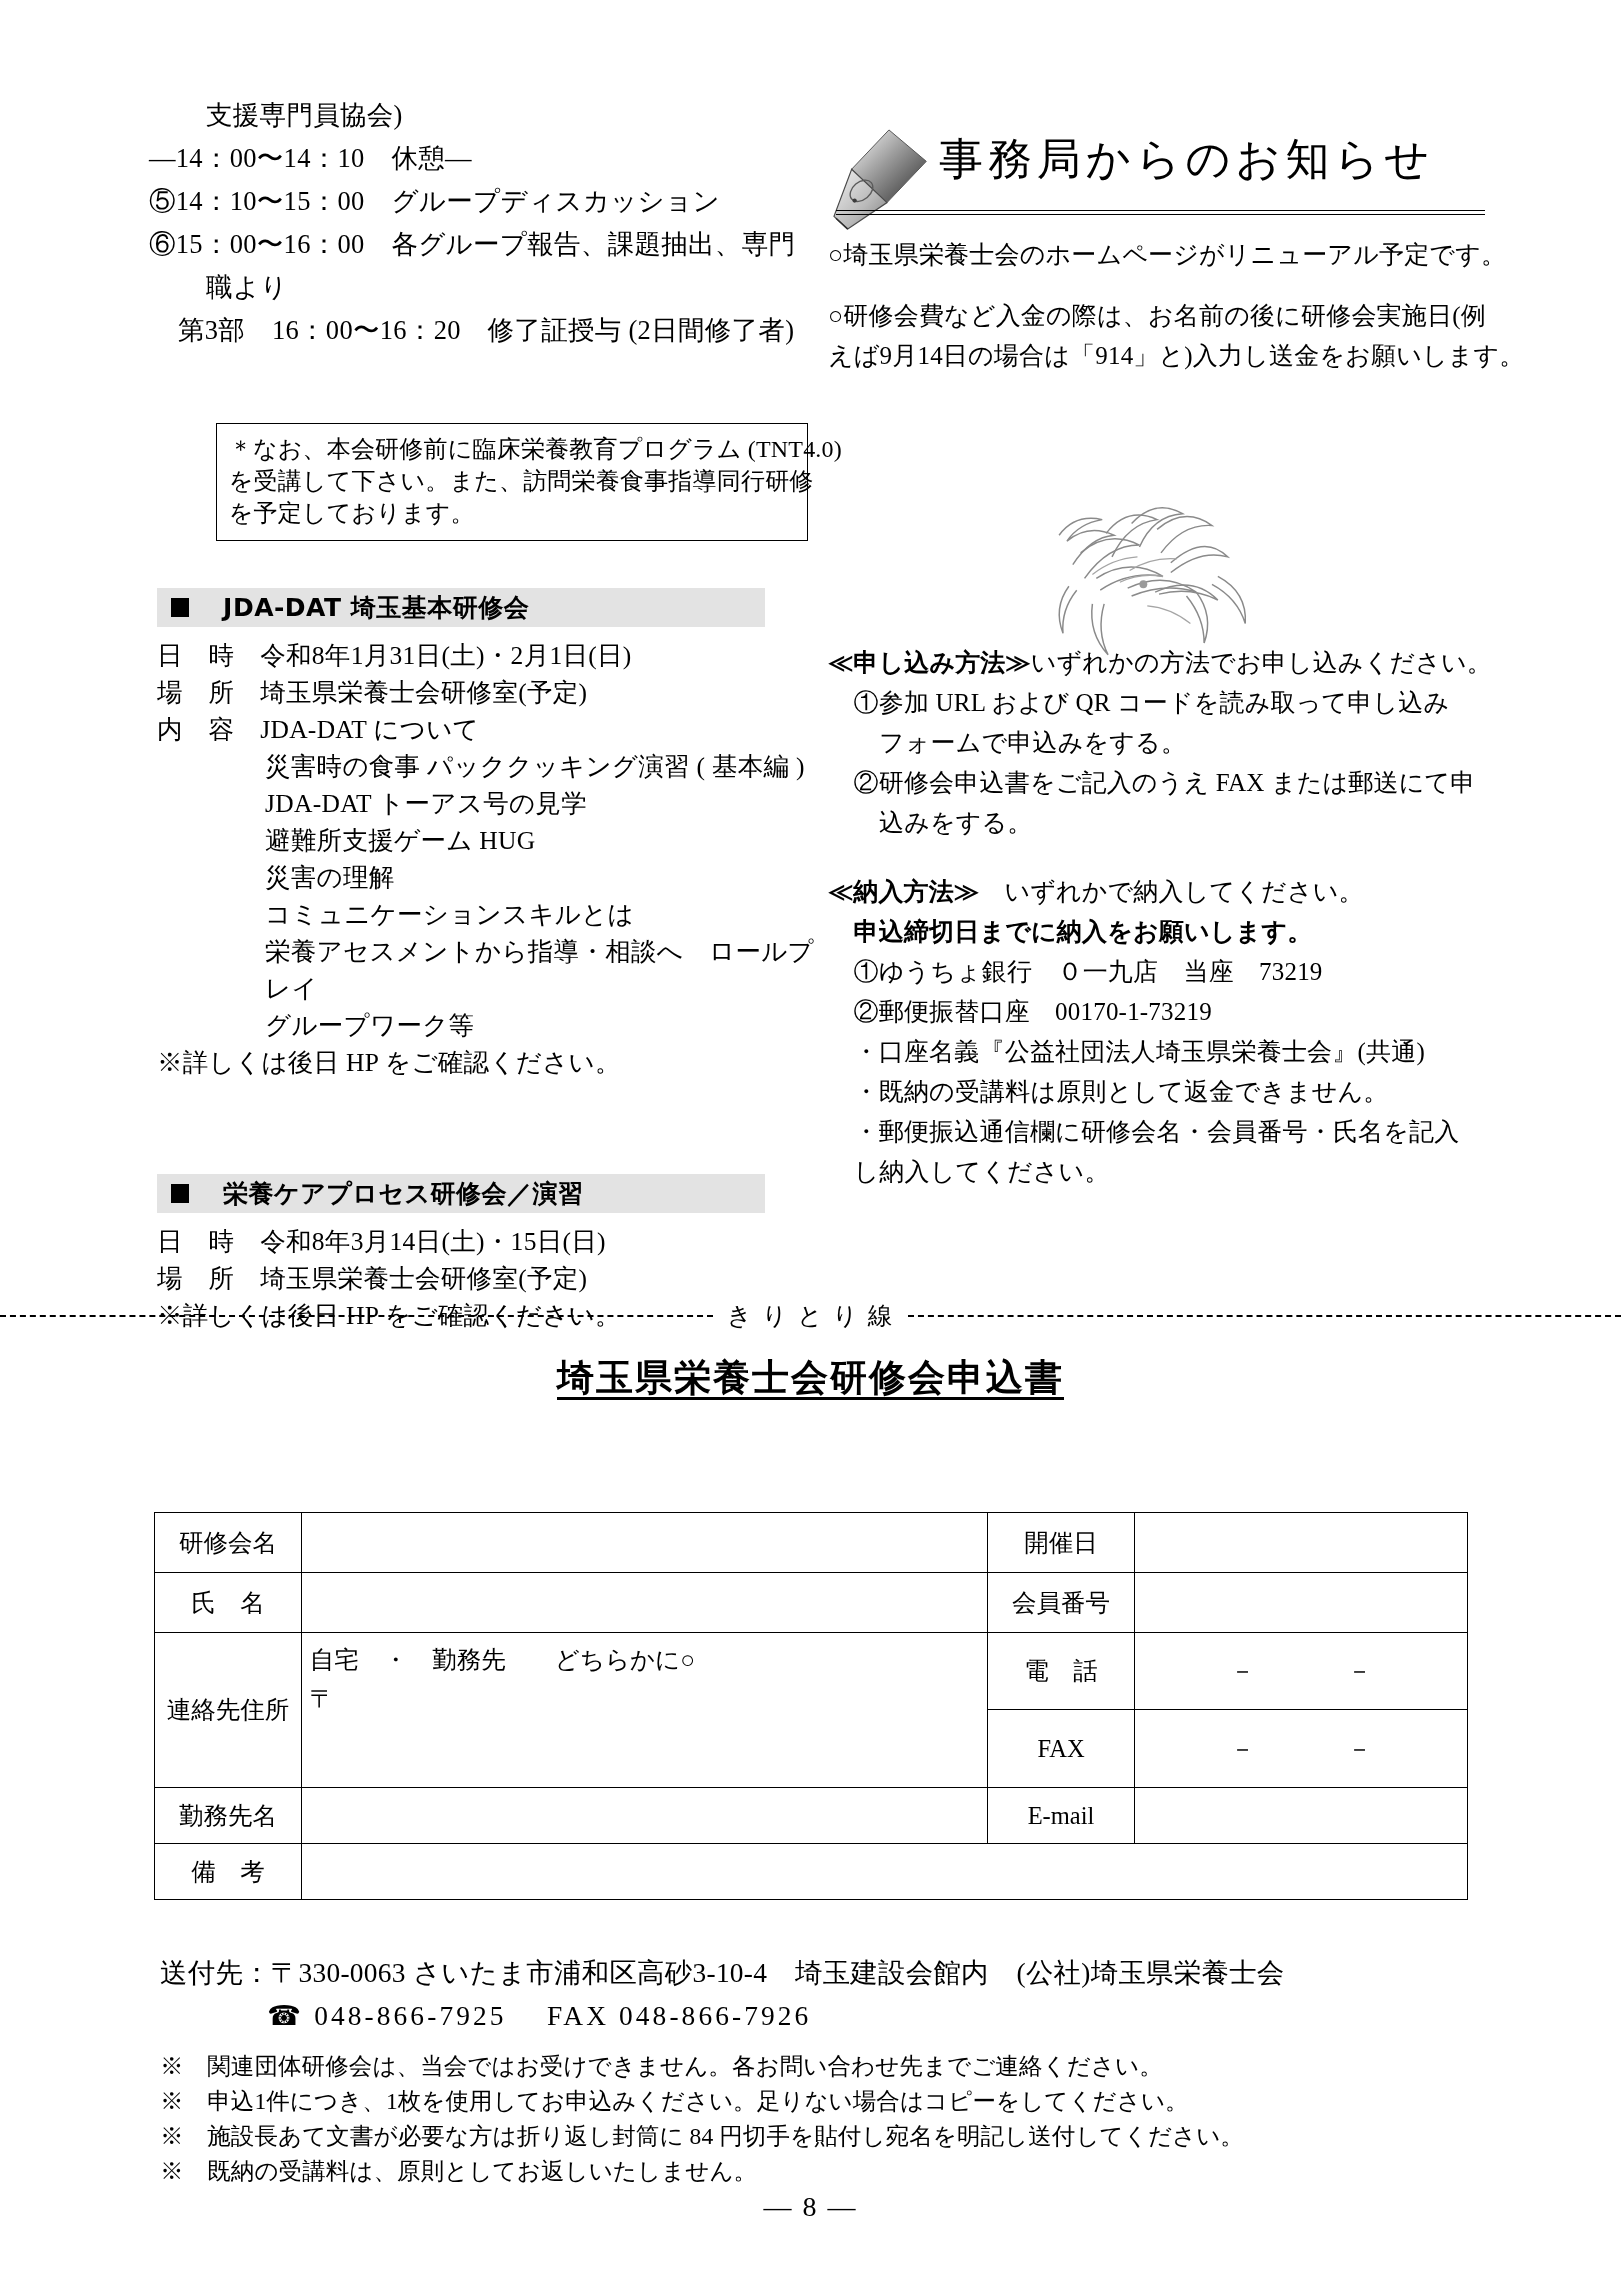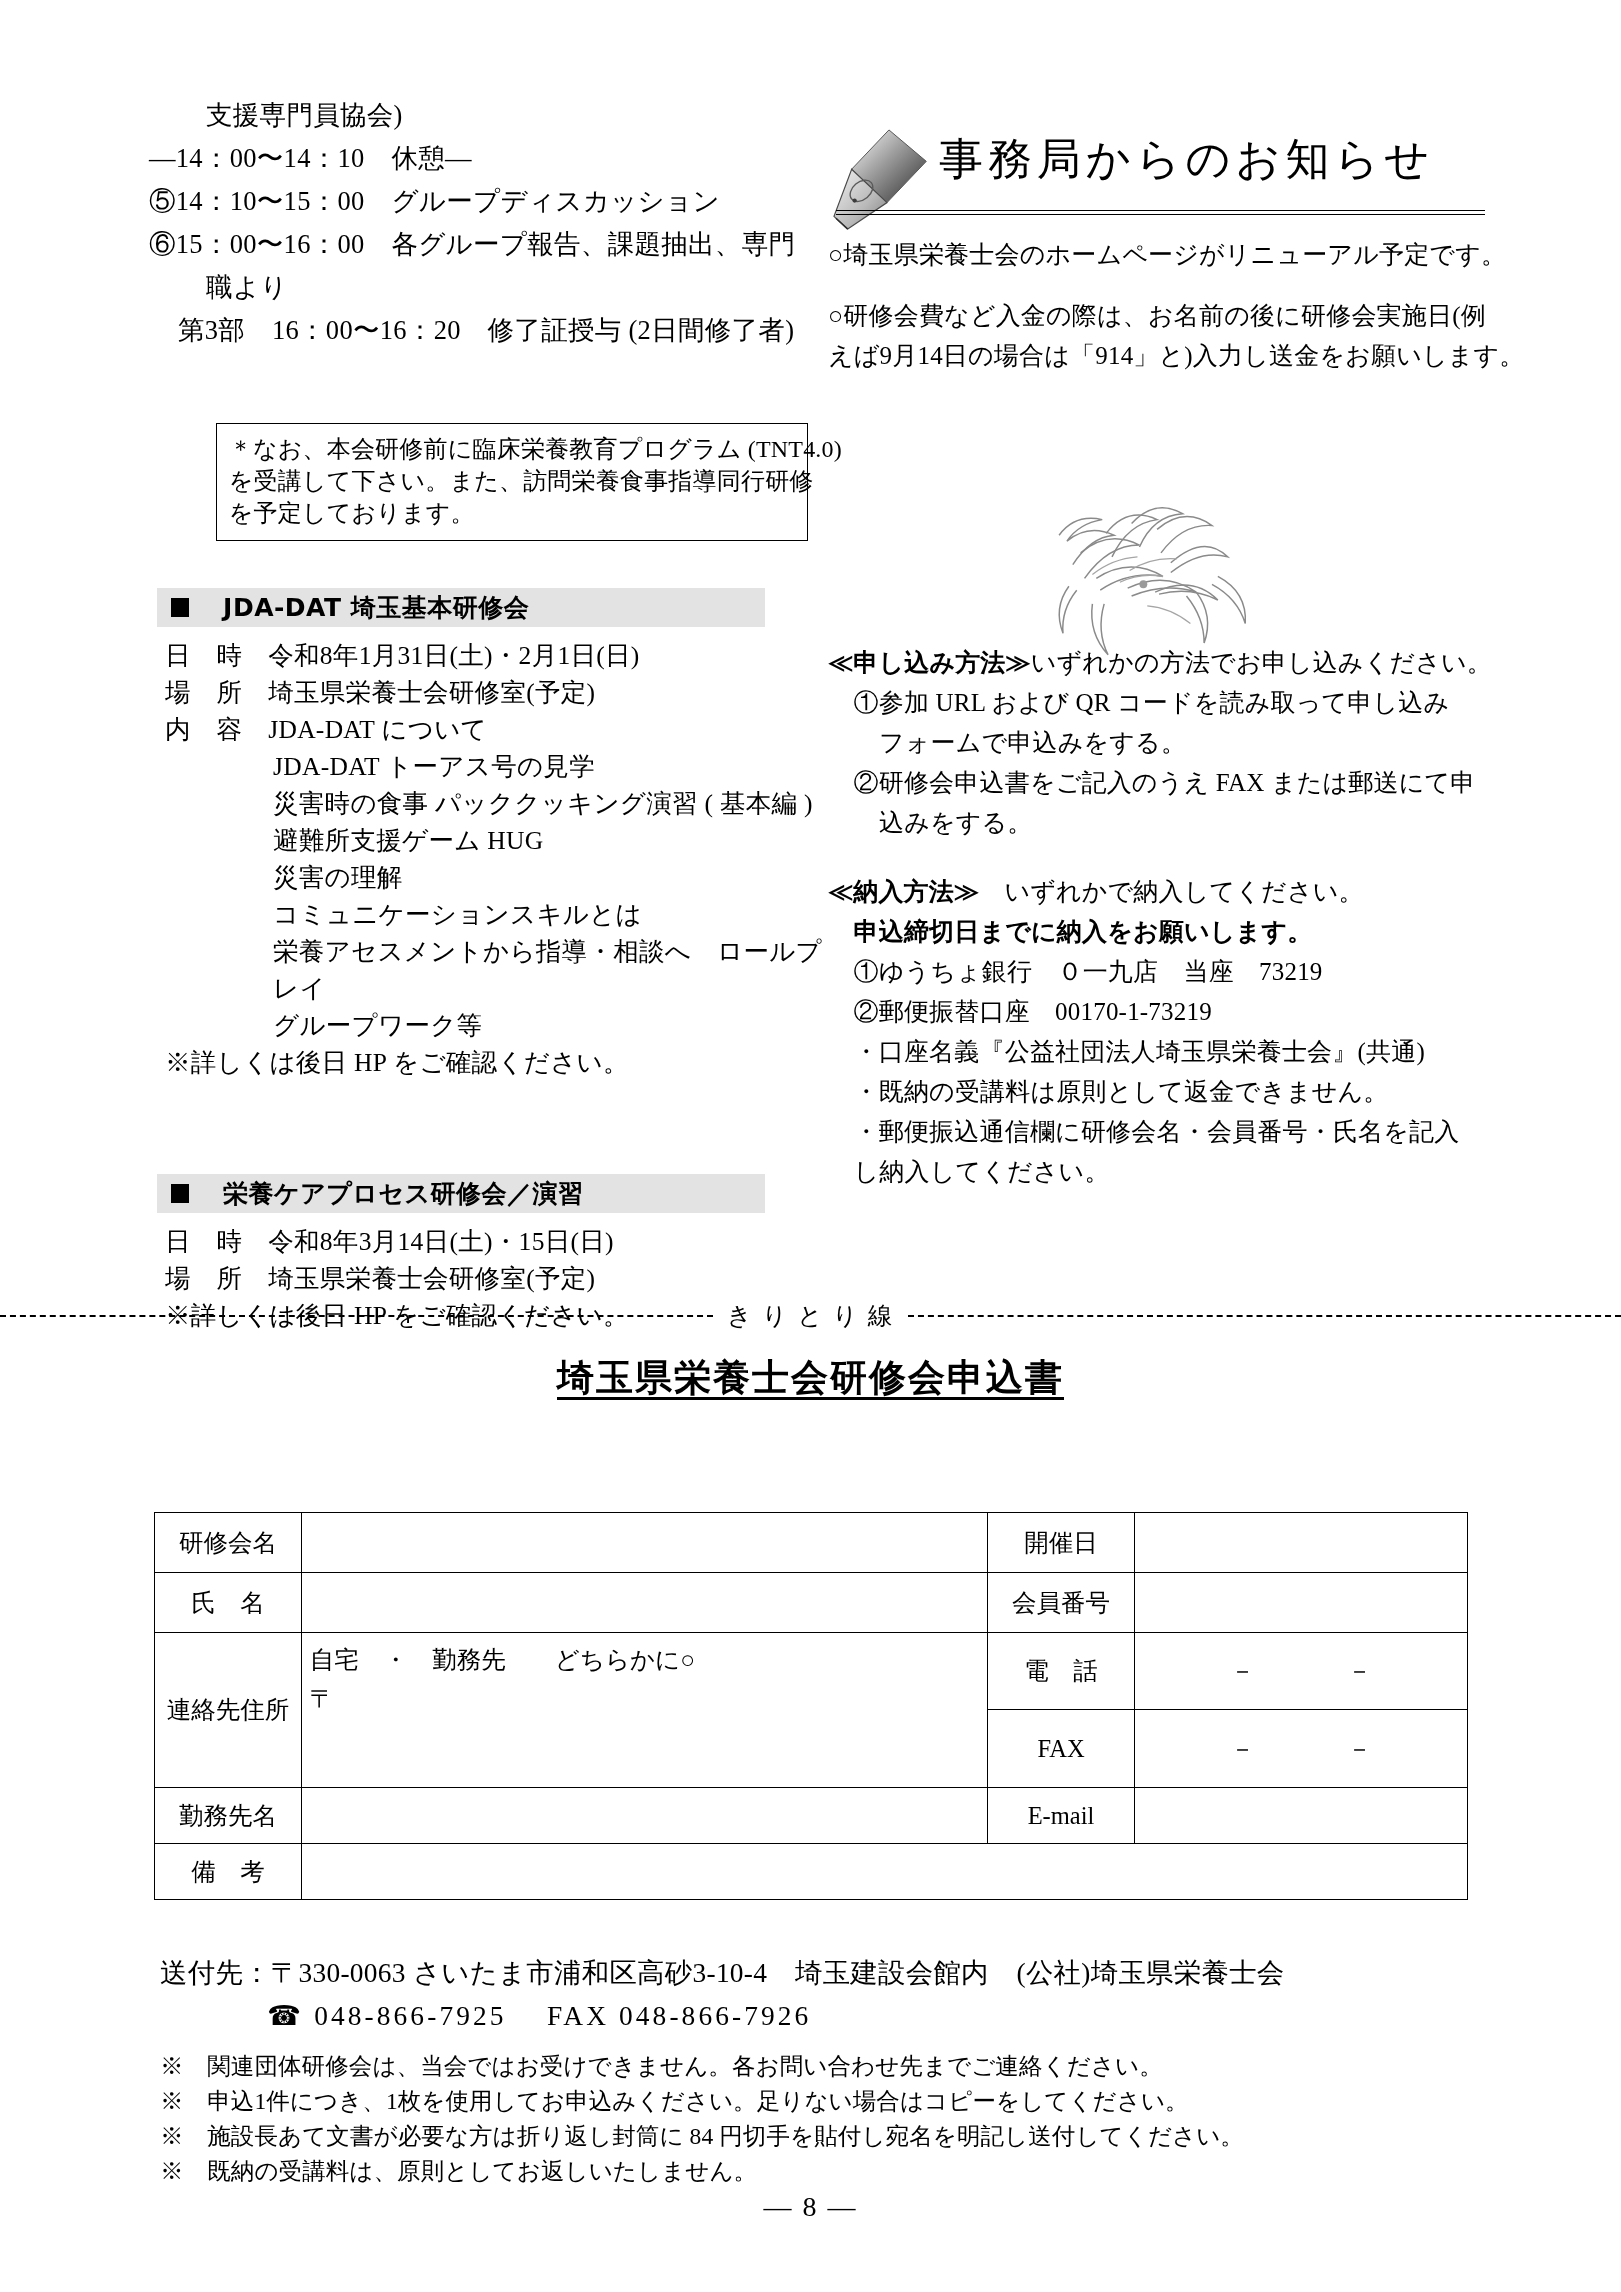--- a/index.html
+++ b/index.html
@@ -78,21 +78,21 @@
     font-size: 25px;
     letter-spacing: 0.5px;
     white-space: pre;
     margin-left: 26px;
   }
 
   .block {
     position: absolute;
     width: 686px;
   }
-  .block .line { font-size: 25.5px; line-height: 37px; margin-left: 8px; }
+  .block .line { font-size: 25.5px; line-height: 37px; }
 
   
   .right-col {
     position: absolute;
     left: 828px;
     top: 108px;
     width: 686px;
   }
   .office-title-wrap {
     position: relative;
@@ -268,22 +268,22 @@
 
   <div class="sec-head" style="left:157px; top:588px;">
     <span class="sq"></span>
     <span class="ttl">JDA-DAT 埼玉基本研修会</span>
   </div>
 
   <div class="block" style="left:157px; top:637px;">
     <div class="line">日　時　令和8年1月31日(土)・2月1日(日)</div>
     <div class="line">場　所　埼玉県栄養士会研修室(予定)</div>
     <div class="line">内　容　JDA-DAT について</div>
+    <div class="line" style="padding-left:108px;">災害時の食事 パッククッキング演習 ( 基本編 )</div>
     <div class="line" style="padding-left:108px;">JDA-DAT トーアス号の見学</div>
-    <div class="line" style="padding-left:108px;">災害時の食事 パッククッキング演習 ( 基本編 )</div>
     <div class="line" style="padding-left:108px;">避難所支援ゲーム HUG</div>
     <div class="line" style="padding-left:108px;">災害の理解</div>
     <div class="line" style="padding-left:108px;">コミュニケーションスキルとは</div>
     <div class="line" style="padding-left:108px;">栄養アセスメントから指導・相談へ　ロールプ</div>
     <div class="line" style="padding-left:108px;">レイ</div>
     <div class="line" style="padding-left:108px;">グループワーク等</div>
     <div class="line">※詳しくは後日 HP をご確認ください。</div>
   </div>
 
   <div class="sec-head" style="left:157px; top:1174px;">

